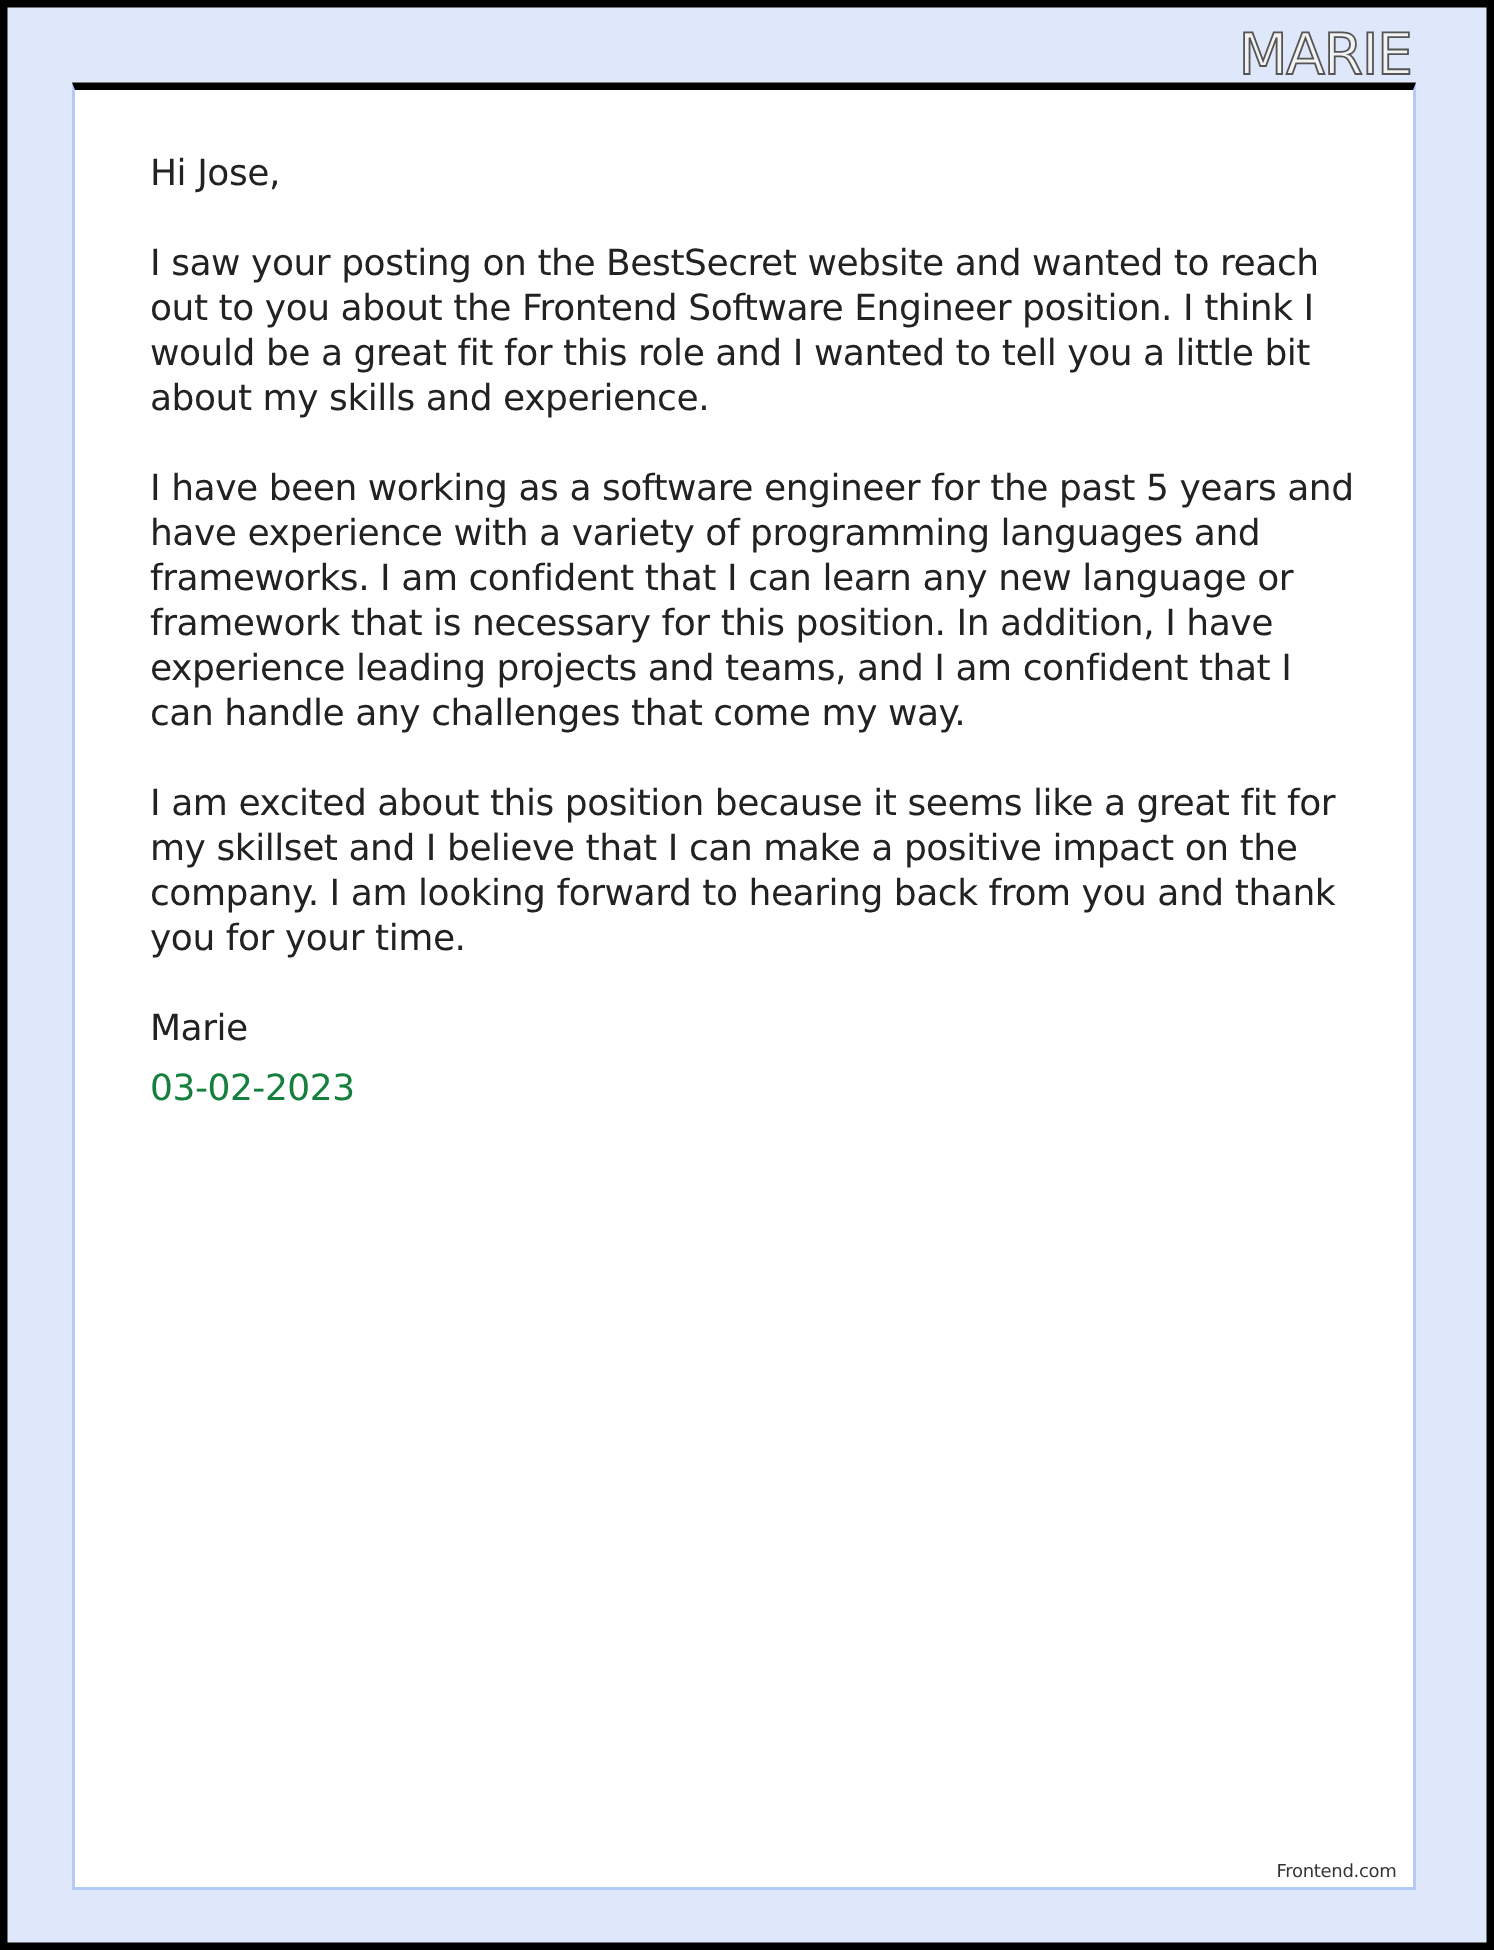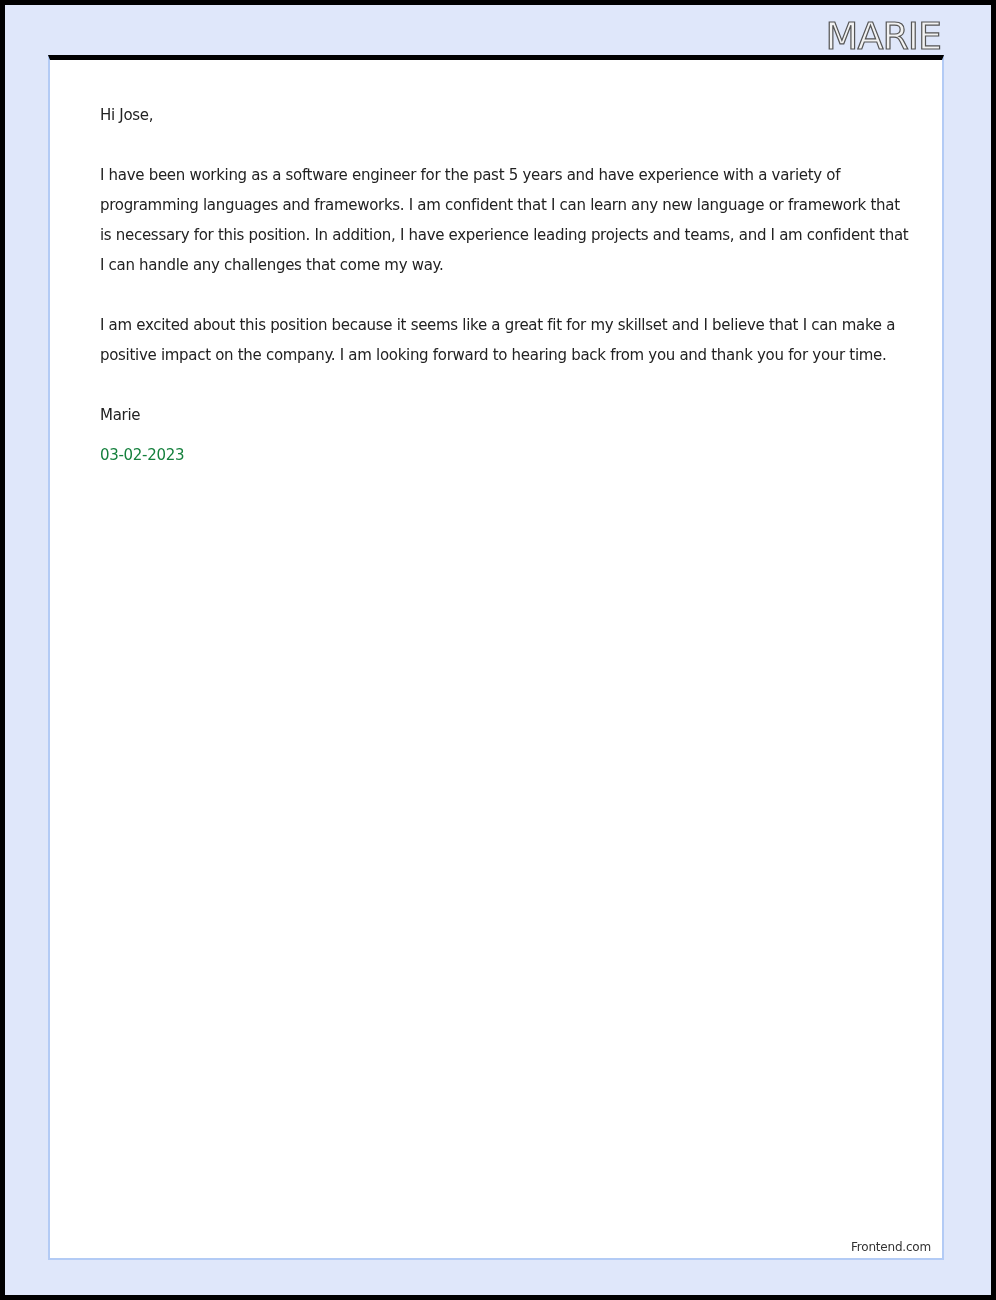--- a/index.html
+++ b/index.html
@@ -46,21 +46,21 @@
       border-right: 2px solid #b3cbf5;
       border-bottom: 2px solid #b3cbf5;
       box-sizing: border-box;
     }
     .letter {
       position: absolute;
       left: 50px;
       top: 40px;
       width: 810px;
       font-family: "DejaVu Sans", sans-serif;
-      font-size: 15px;
+      font-size: 24px;
       line-height: 30px;
       color: #222222;
       letter-spacing: -0.3px;
     }
     .letter p {
       margin: 0 0 30px 0;
     }
     .letter p.sign-name {
       margin: 0 0 10px 0;
     }
@@ -79,20 +79,21 @@
   </style>
 </head>
 <body>
 
 <div class="frame">
   <div class="header-name">MARIE</div>
 
   <div class="page">
     <div class="letter">
       <p>Hi Jose,</p>
+      <p>I saw your posting on the BestSecret website and wanted to reach out to you about the Frontend Software Engineer position. I think I would be a great fit for this role and I wanted to tell you a little bit about my skills and experience.</p>
       <p>I have been working as a software engineer for the past 5 years and have experience with a variety of programming languages and frameworks. I am confident that I can learn any new language or framework that is necessary for this position. In addition, I have experience leading projects and teams, and I am confident that I can handle any challenges that come my way.</p>
       <p>I am excited about this position because it seems like a great fit for my skillset and I believe that I can make a positive impact on the company. I am looking forward to hearing back from you and thank you for your time.</p>
       <p class="sign-name">Marie</p>
       <p class="date">03-02-2023</p>
     </div>
     <div class="footer-credit">Frontend.com</div>
   </div>
 </div>
 
 </body></html>

